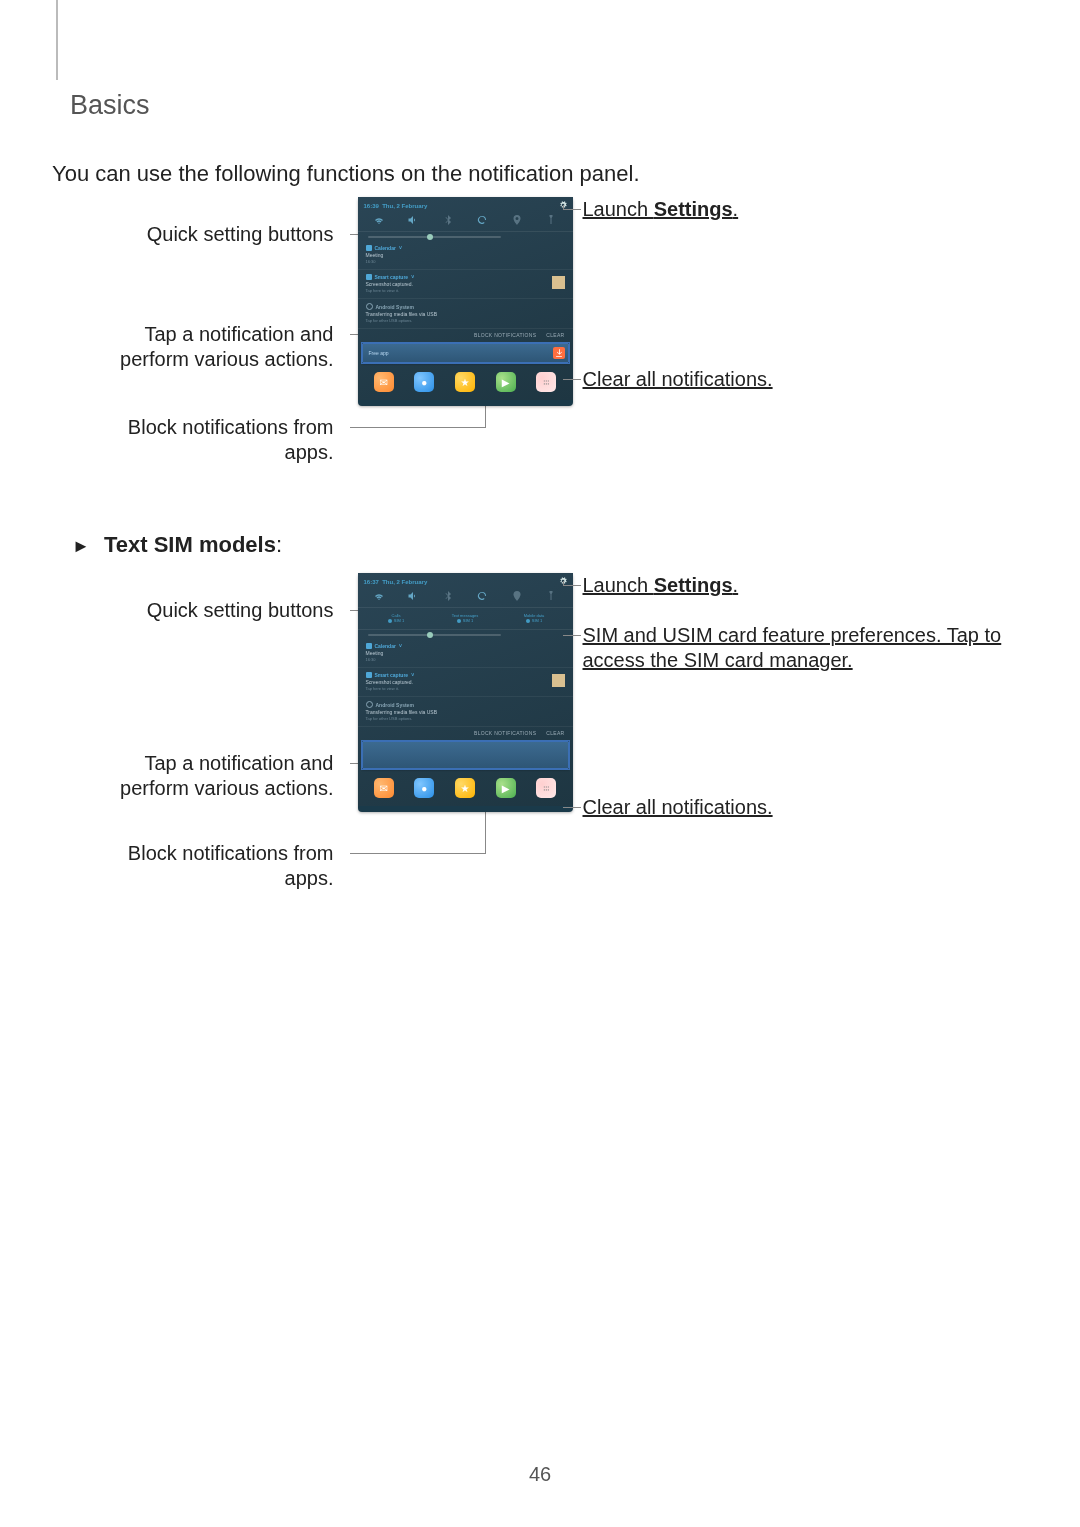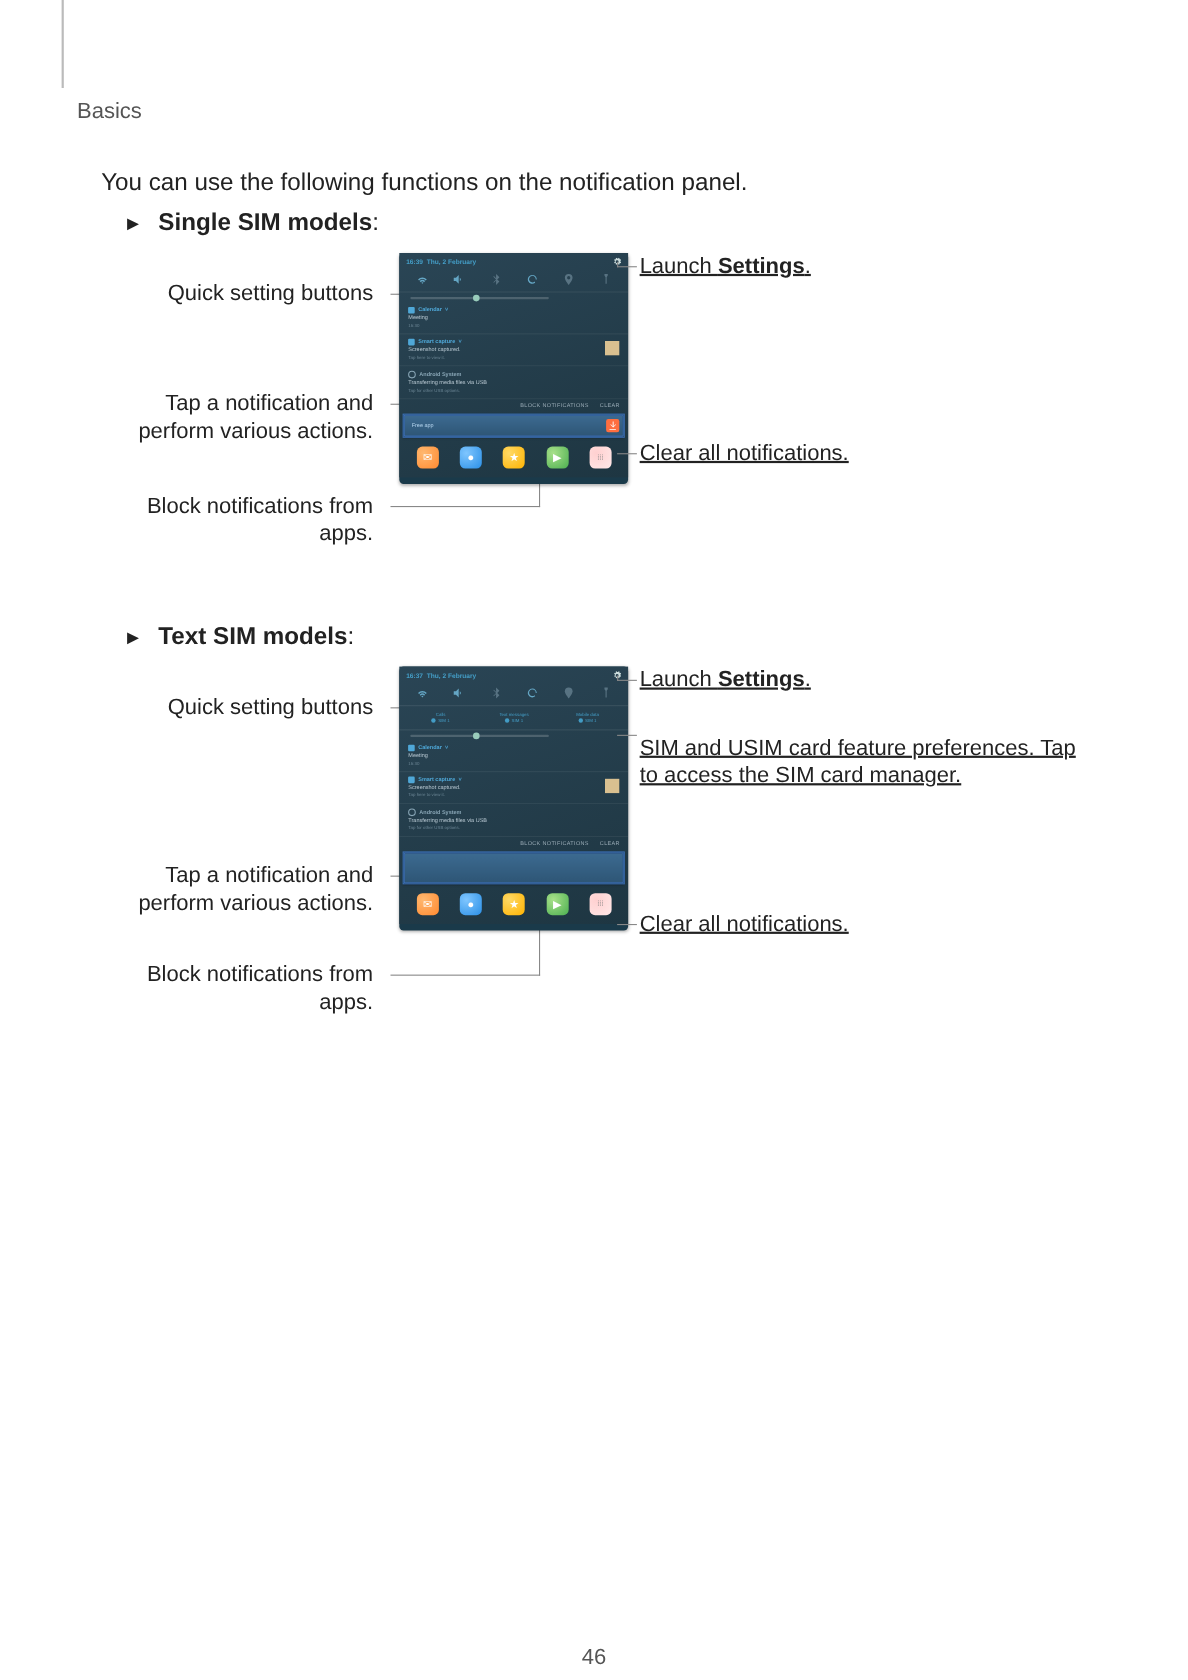--- a/index.html
+++ b/index.html
@@ -9,26 +9,26 @@
       background: #fff;
       color: #222;
       width: 1080px;
     }
     .page-separator {
       height: 80px;
       border-left: 2px solid #bbb;
       margin-left: 56px;
     }
     .breadcrumb {
-      font-size: 20px;
+      font-size: 27px;
       color: #555;
       margin: 10px 0 0 70px;
     }
     .content {
-      padding: 0 92px;
+      padding: 0 52px;
     }
     .intro-text {
       font-size: 22px;
       margin: 40px 0 10px 0;
     }
     .section-header {
       font-size: 22px;
       margin: 10px 0 15px 20px;
     }
     .section-header .arrow {
@@ -280,24 +280,20 @@
   </style>
 </head>
 <body>
 
 <div class="page-separator"></div>
 <div class="breadcrumb">Basics</div>
 
 <div class="content">
   <p class="intro-text">You can use the following functions on the notification panel.</p>
 
-  <p class="section-header">
-    <span class="arrow">►</span>
-    <span class="bold">Single SIM models</span><span>:</span>
-  </p>
 
   <div class="diagram single-sim">
     <div class="callouts-left" style="height: 315px;">
       <div class="callout left" style="top: 25px;">Quick setting buttons</div>
       <div class="connector" style="top: 37px; right: -6px; width: 14px; height: 1px;"></div>
 
       <div class="callout left" style="top: 125px;">Tap a notification and perform various actions.</div>
       <div class="connector" style="top: 137px; right: -6px; width: 14px; height: 1px;"></div>
 
       <div class="callout left" style="top: 218px;">Block notifications from apps.</div>
@@ -498,21 +494,21 @@
       </div>
     </div>
 
     <div class="callouts-right" style="height: 330px;">
       <div class="callout right" style="top: 0px;">
         <span>Launch </span><b>Settings</b><span>.</span>
       </div>
       <div class="connector" style="top: 12px; left: -10px; width: 18px; height: 1px;"></div>
       <div class="connector" style="top: 8px; left: -10px; width: 1px; height: 5px;"></div>
 
-      <div class="callout right" style="top: 50px; margin-top: 12px;">SIM and USIM card feature preferences. Tap to access the SIM card manager.</div>
+      <div class="callout right" style="top: 50px;">SIM and USIM card feature preferences. Tap to access the SIM card manager.</div>
       <div class="connector" style="top: 62px; left: -10px; width: 18px; height: 1px;"></div>
 
       <div class="callout right" style="top: 222px;">Clear all notifications.</div>
       <div class="connector" style="top: 234px; left: -10px; width: 18px; height: 1px;"></div>
     </div>
   </div>
 
   <div class="page-number">46</div>
 </div>
 

